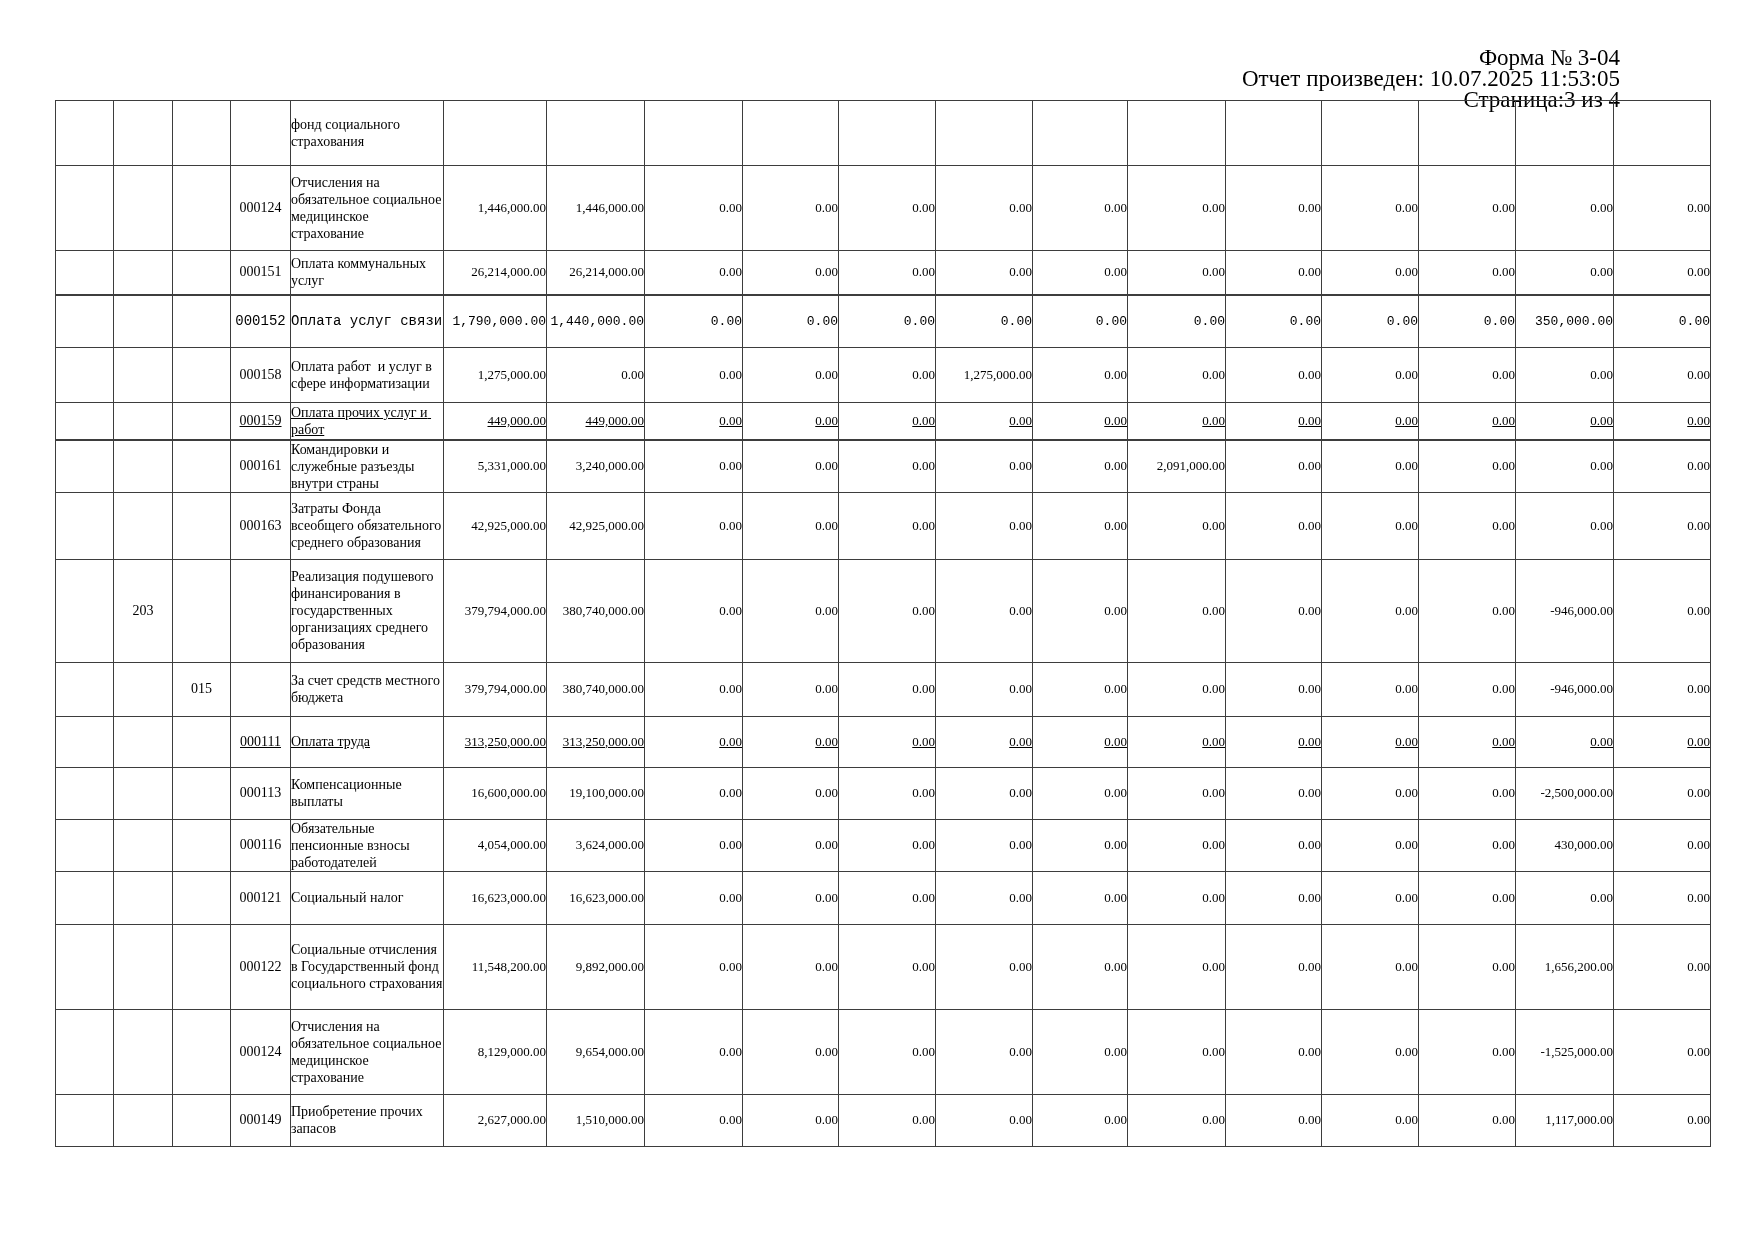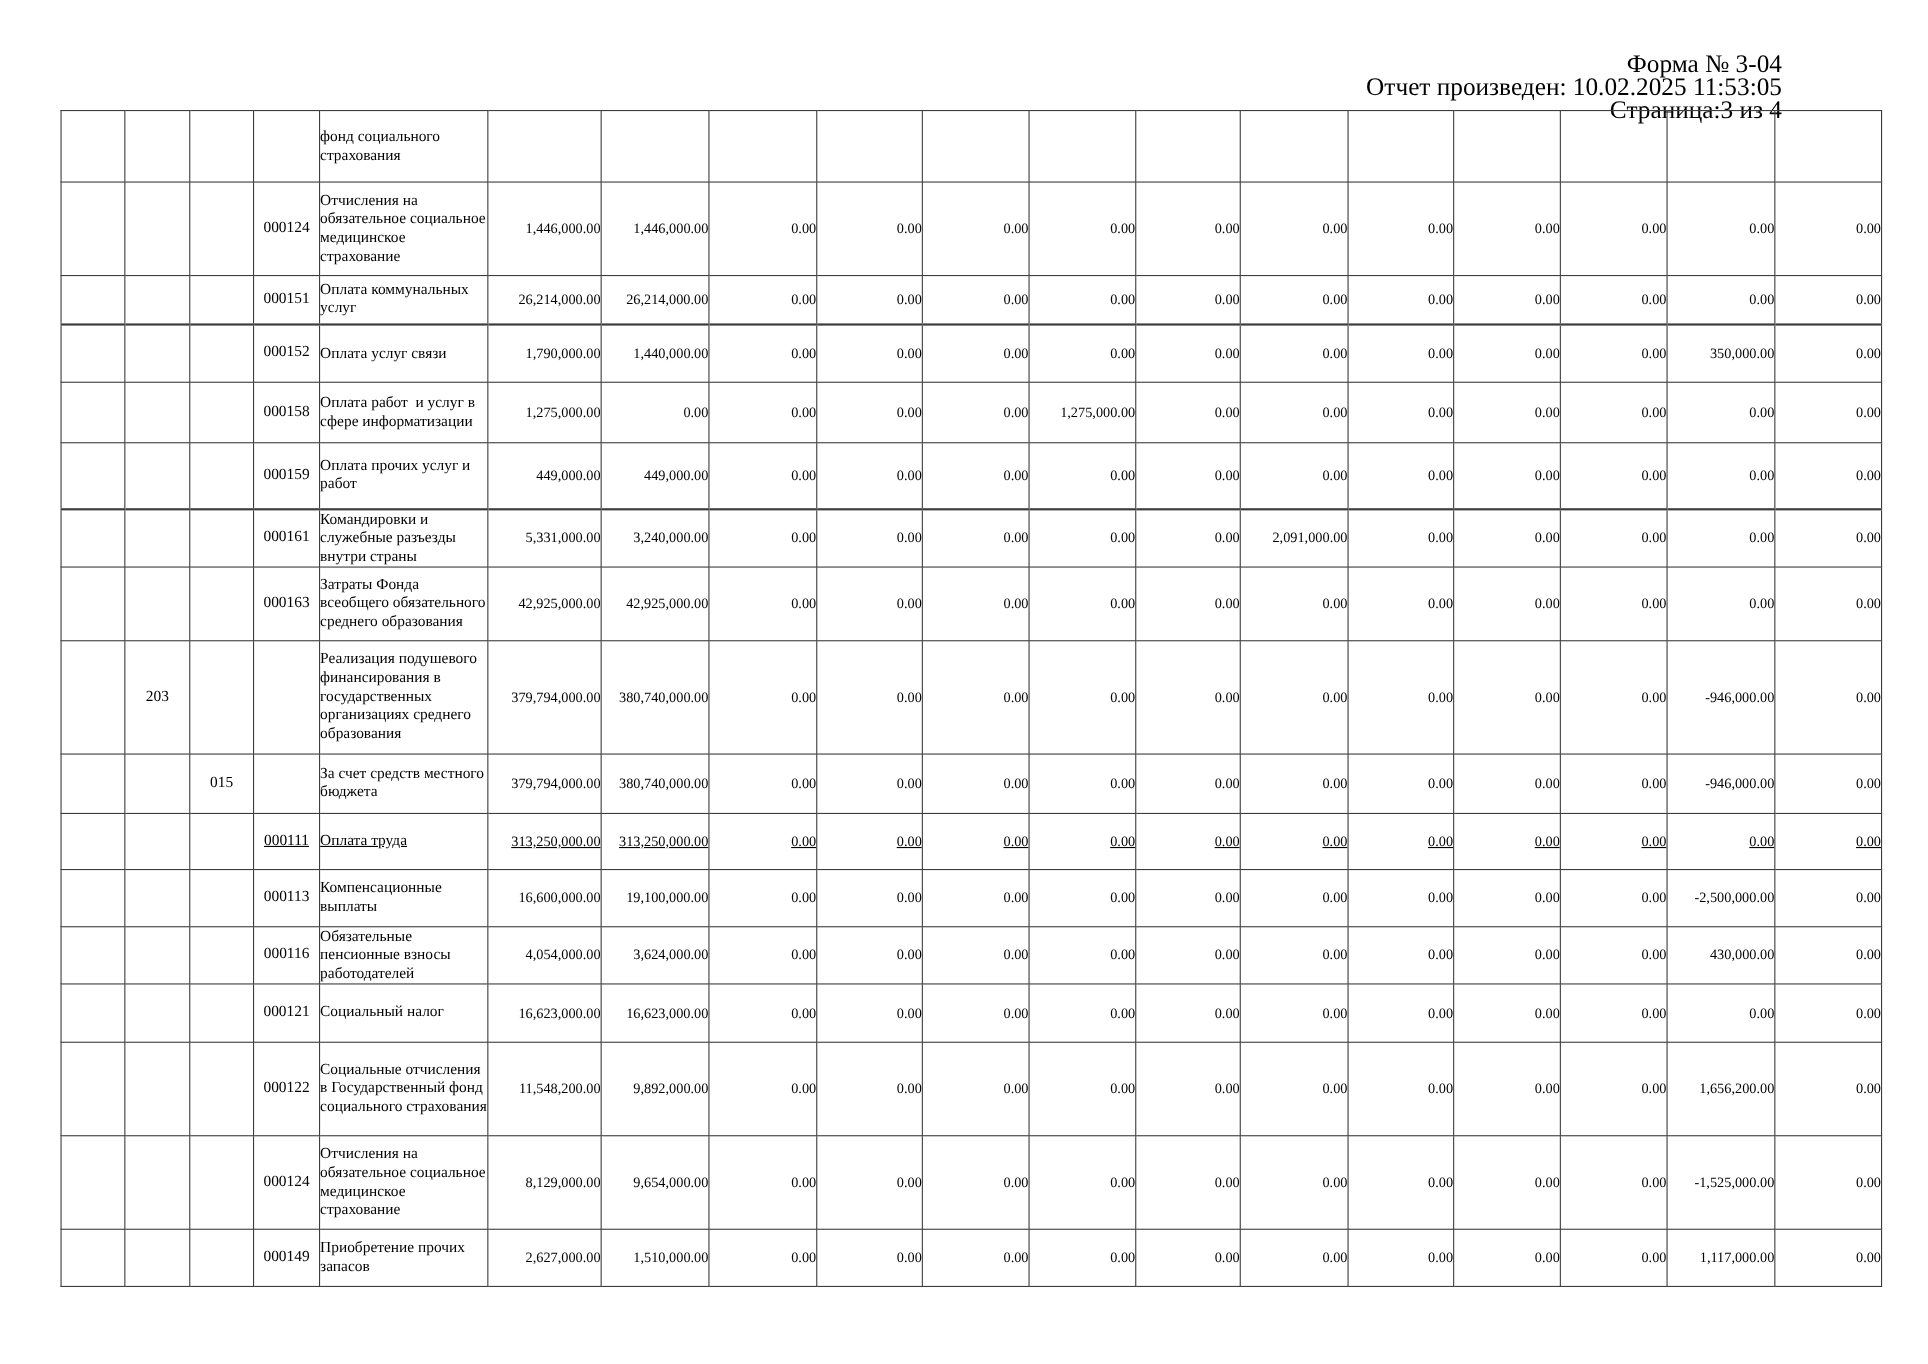--- a/index.html
+++ b/index.html
@@ -59,21 +59,21 @@
     border-bottom-width: 2px;
   }
 </style>
 </head>
 <body>
 
 <div class="page">
 
   <div class="header-block">
     <div>Форма № 3-04</div>
-    <div>Отчет произведен: 10.02.2025 11:53:05</div>
+    <div>Отчет произведен: 10.07.2025 11:53:05</div>
     <div>Страница:3 из 4</div>
   </div>
 
   <table class="report">
     <colgroup>
       <col style="width:58px">
         <col style="width:59px">
         <col style="width:58px">
         <col style="width:60px">
       <col style="width:153px">
@@ -145,21 +145,21 @@
           <td class="num">0.00</td>
           <td class="num">0.00</td>
           <td class="num">0.00</td>
           <td class="num">0.00</td>
           <td class="num">0.00</td>
           <td class="num">0.00</td>
           <td class="num">0.00</td>
           <td class="num">0.00</td>
           <td class="num">0.00</td>
         </tr>
-        <tr style="height: 53px;">
+        <tr style="height: 53px; font-family: Liberation Mono, monospace;">
           <td class="code"></td>
           <td class="code"></td>
           <td class="code"></td>
           <td class="code">000152</td>
           <td class="desc">Оплата услуг связи</td>
           <td class="num">1,790,000.00</td>
           <td class="num">1,440,000.00</td>
           <td class="num">0.00</td>
           <td class="num">0.00</td>
           <td class="num">0.00</td>
@@ -185,21 +185,21 @@
           <td class="num">0.00</td>
           <td class="num">1,275,000.00</td>
           <td class="num">0.00</td>
           <td class="num">0.00</td>
           <td class="num">0.00</td>
           <td class="num">0.00</td>
           <td class="num">0.00</td>
           <td class="num">0.00</td>
           <td class="num">0.00</td>
         </tr>
-        <tr class="thick" style="height: 60px;">
+        <tr class="thick" style="height: 37px; text-decoration: underline;">
           <td class="code"></td>
           <td class="code"></td>
           <td class="code"></td>
           <td class="code">000159</td>
           <td class="desc">Оплата прочих услуг и работ</td>
           <td class="num">449,000.00</td>
           <td class="num">449,000.00</td>
           <td class="num">0.00</td>
           <td class="num">0.00</td>
           <td class="num">0.00</td>

